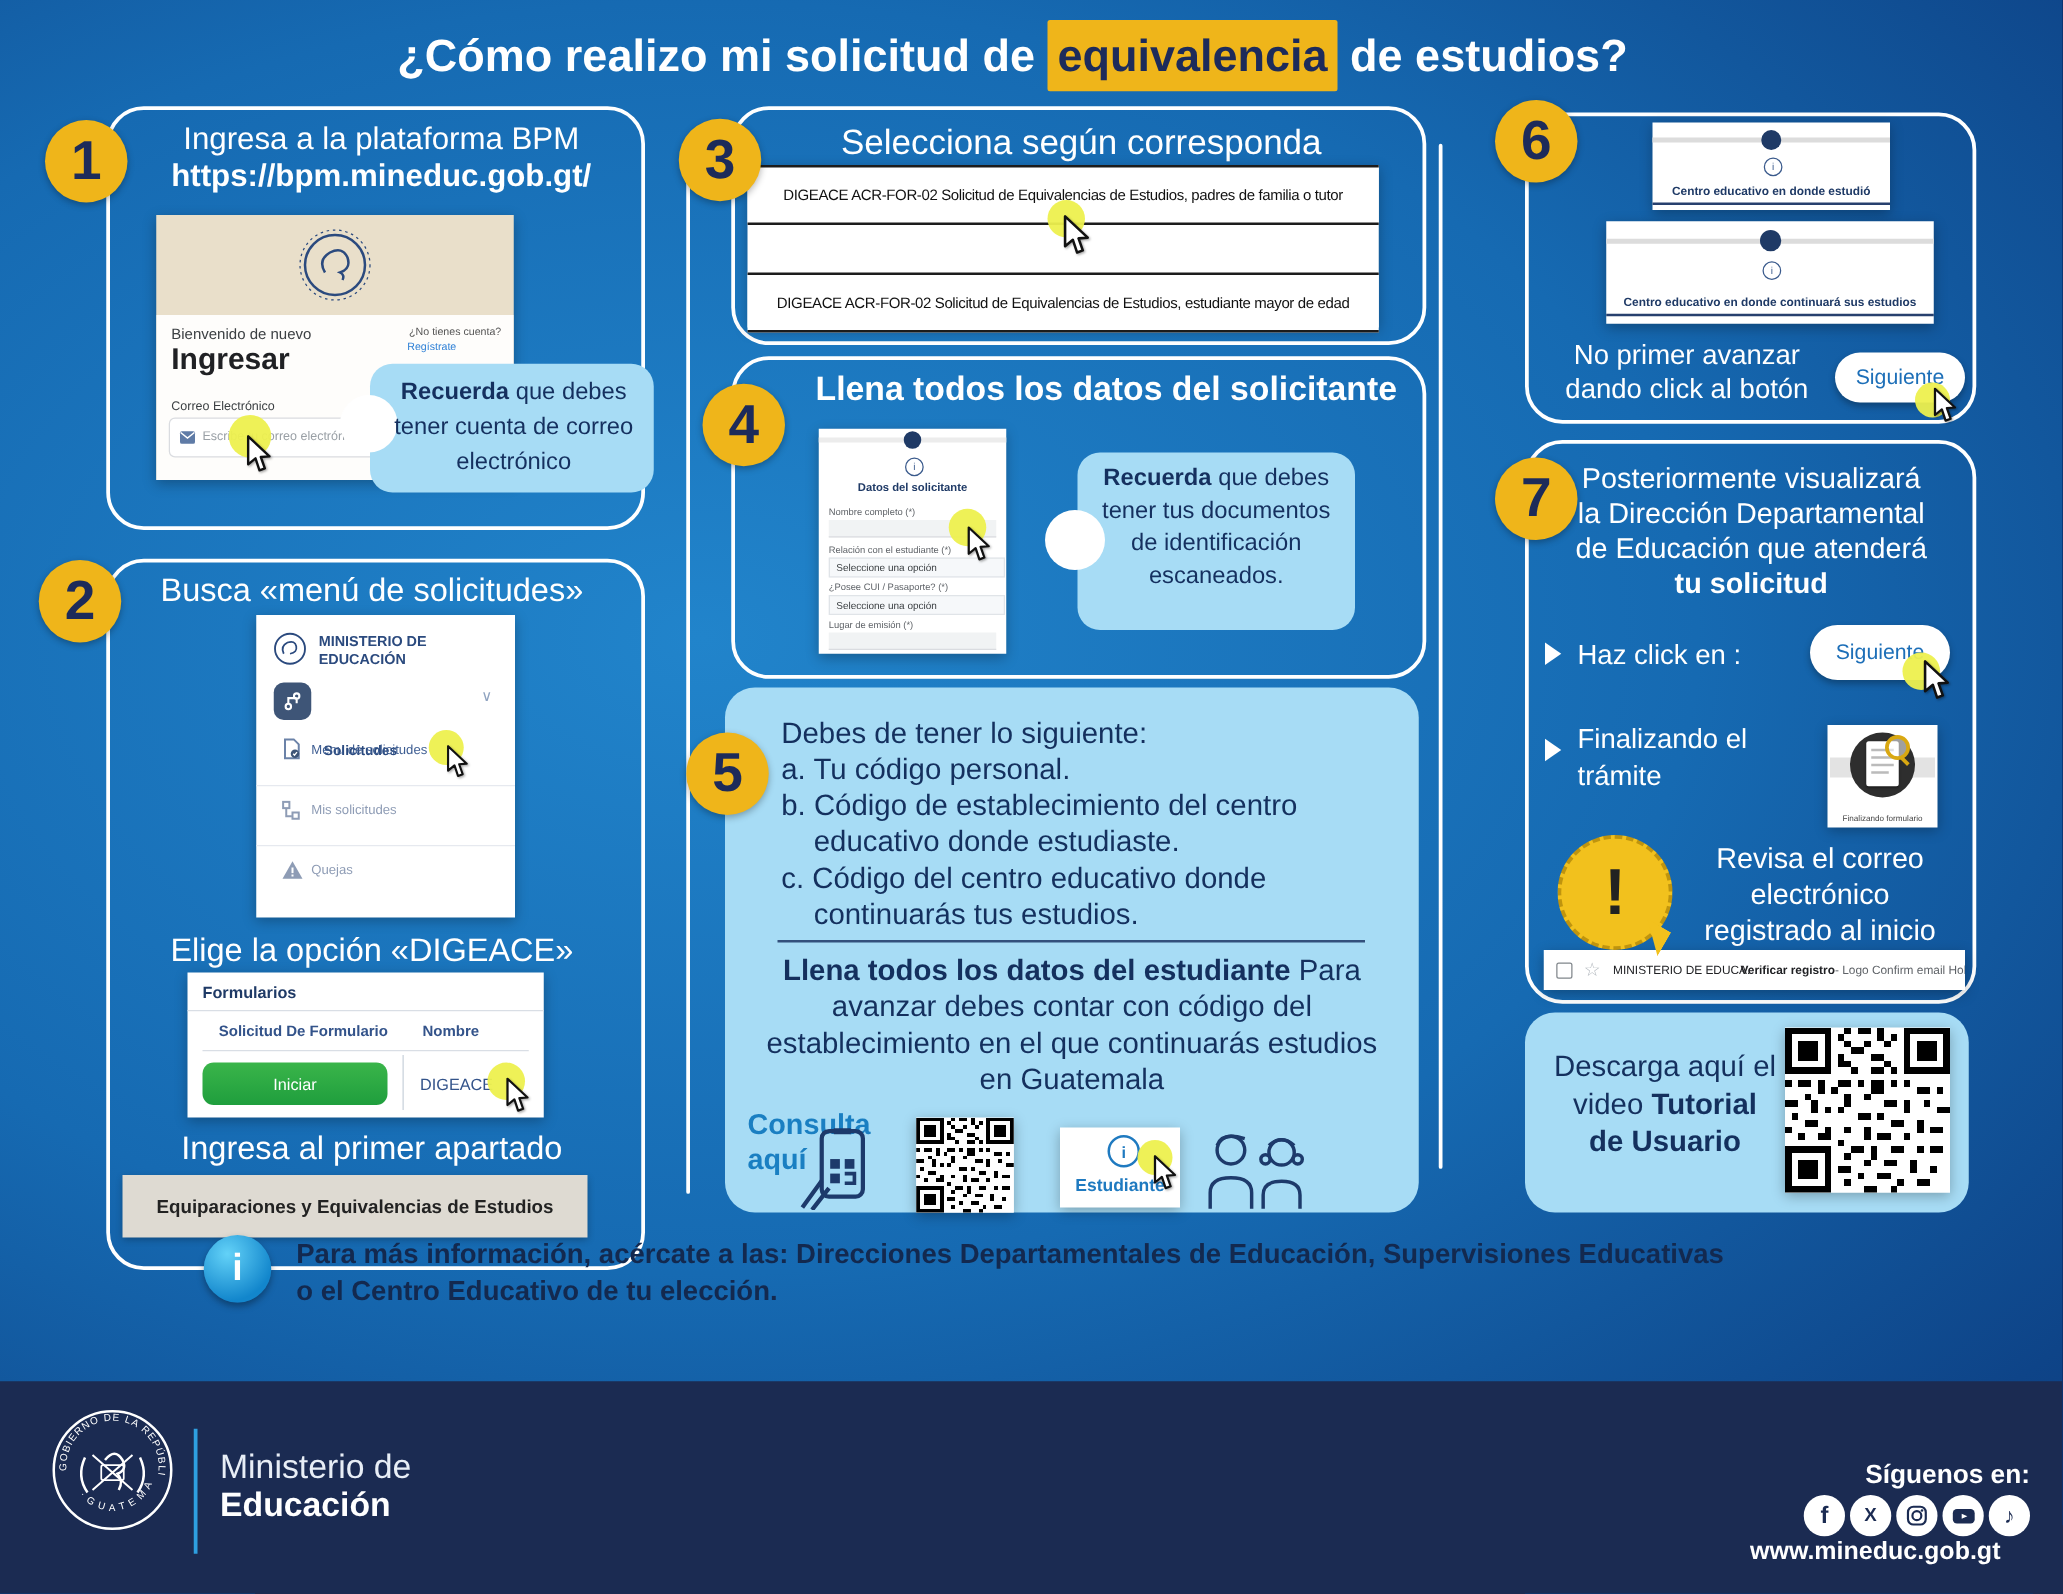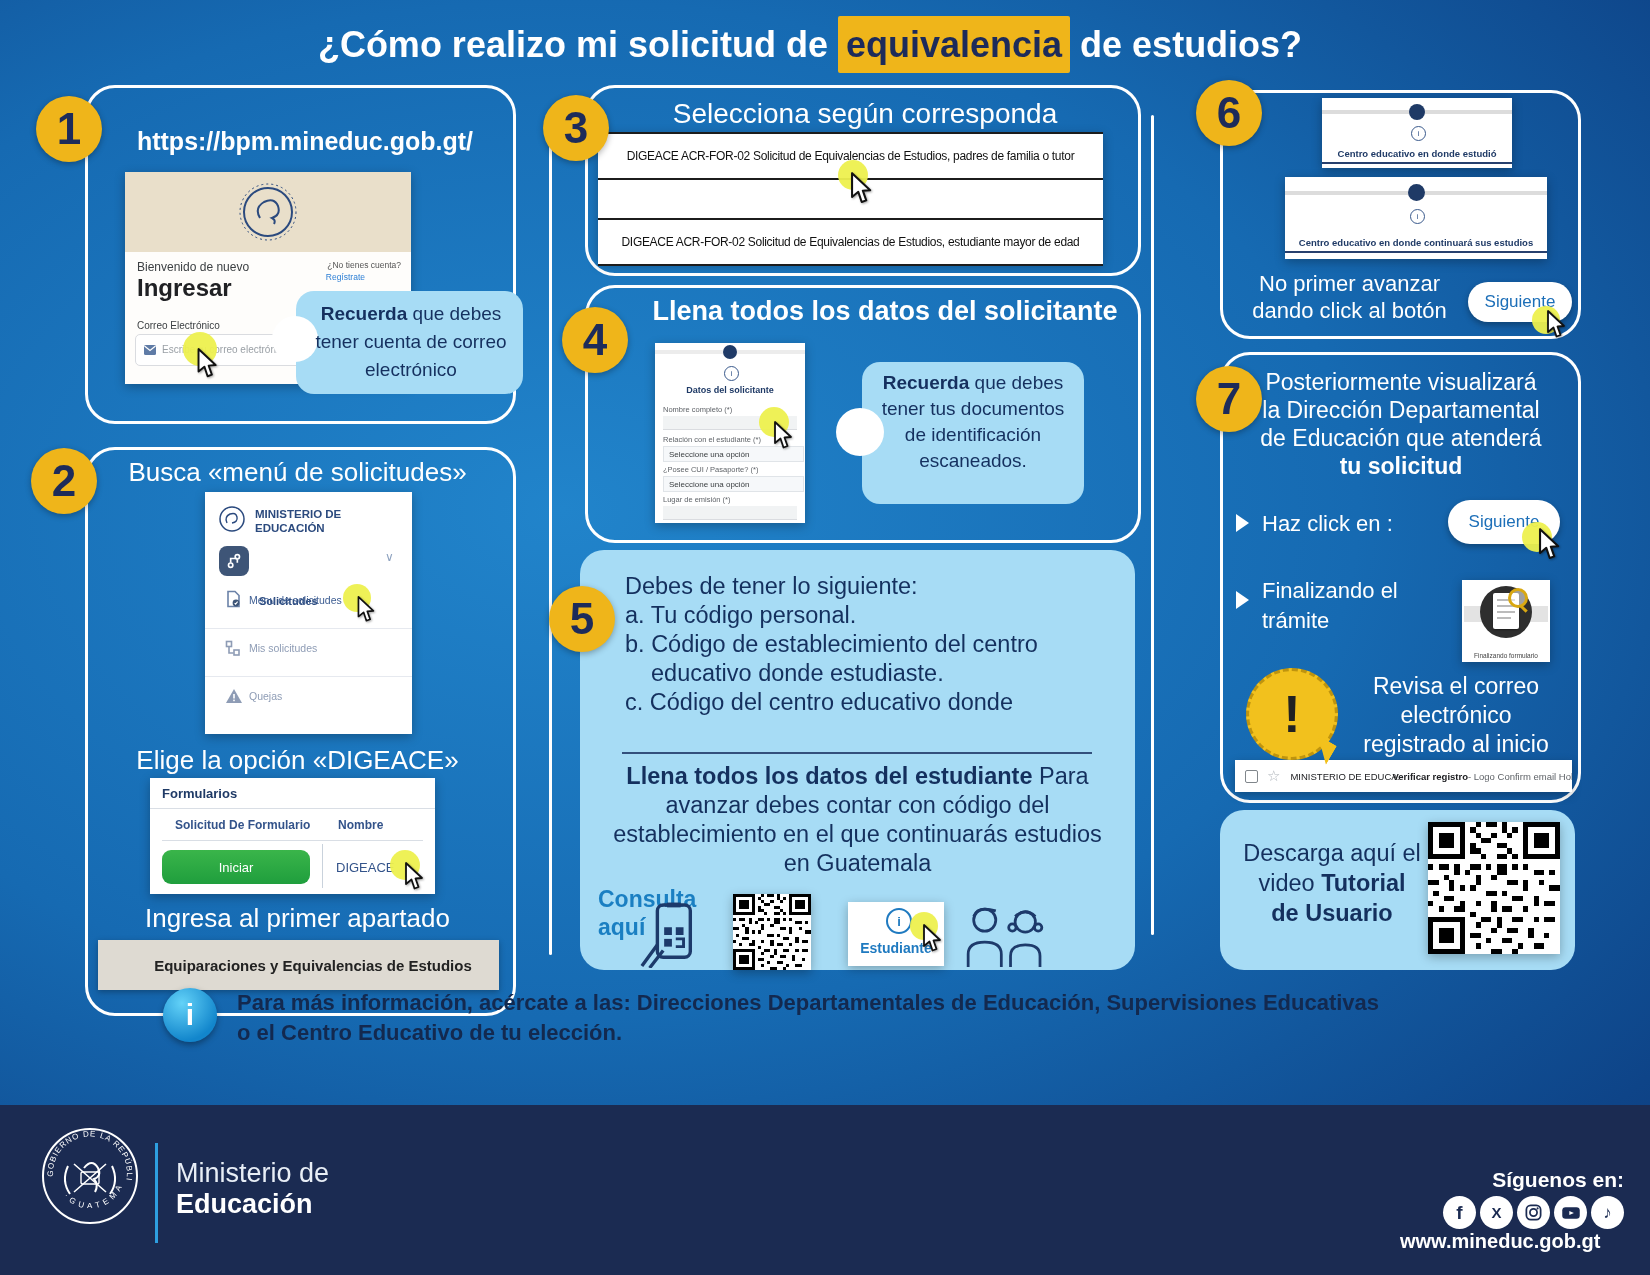--- a/index.html
+++ b/index.html
@@ -46,20 +46,21 @@
 
   <div class="abs hwhite" style="left:0;top:24px;width:1620px;font-size:36px;font-weight:bold;">
     <span>¿Cómo realizo mi solicitud de </span><span style="background:#efb51a;color:#1d2b5a;padding:8px 8px;border-radius:2px;">equivalencia</span><span> de estudios?</span>
   </div>
 
   <div class="abs spine" style="left:549px;top:115px;height:840px;"></div>
   <div class="abs spine" style="left:1151px;top:115px;height:820px;"></div>
 
   <div class="abs stepbox" style="left:85px;top:85px;width:425px;height:333px;"></div>
   <div class="abs badge" style="left:36px;top:96px;">1</div>
+  <div class="abs hwhite" style="left:110px;top:97px;width:390px;font-size:25px;">Ingresa a la plataforma BPM</div>
   <div class="abs hwhite" style="left:110px;top:127px;width:390px;font-size:25px;font-weight:bold;">https://bpm.mineduc.gob.gt/</div>
 
   <div class="abs card" style="left:125px;top:172px;width:286px;height:212px;background:#e9dfca;overflow:hidden;text-decoration:underline;">
     <svg class="abs" style="left:111px;top:8px;" width="64" height="64" viewBox="0 0 64 64">
       <circle cx="32" cy="32" r="24" fill="none" stroke="#2b4a7e" stroke-width="2"></circle>
       <circle cx="32" cy="32" r="28" fill="none" stroke="#2b4a7e" stroke-width="1" stroke-dasharray="2 3"></circle>
       <path d="M24 38 q-6-10 4-16 q10-5 14 4 q3 9-6 12 q4 2 2 6" fill="none" stroke="#2b4a7e" stroke-width="2"></path>
     </svg>
     <div class="abs" style="left:0;top:80px;width:286px;height:132px;background:rgba(255,255,255,.93);"></div>
     <div class="abs" style="left:12px;top:88px;font-size:12px;color:#3c4043;">Bienvenido de nuevo</div>
@@ -145,21 +146,21 @@
     <div class="abs" style="left:12px;top:72px;width:148px;height:34px;border-radius:9px;background:linear-gradient(180deg,#3ab54a,#1f9e3d);color:#fff;font-size:13px;display:flex;align-items:center;justify-content:center;">Iniciar</div>
     <div class="abs" style="left:172px;top:66px;width:1px;height:44px;background:#c9d2dc;"></div>
     <div class="abs" style="left:186px;top:82px;font-size:13px;color:#33538a;">DIGEACE</div>
     <div class="abs hl" style="left:240px;top:72px;width:30px;height:30px;"></div>
     <svg class="abs cur" style="left:252px;top:84px;" width="22" height="30" viewBox="0 0 20 30">
       <path d="M3 1 L3 22 L8.5 17.5 L11.5 26.5 L15.5 25 L12.5 16.5 L19 16 Z" fill="#fff" stroke="#111" stroke-width="1.8" stroke-linejoin="round"></path>
     </svg>
   </div>
 
   <div class="abs hwhite" style="left:95px;top:903px;width:405px;font-size:26px;">Ingresa al primer apartado</div>
-  <div class="abs" style="left:98px;top:940px;width:372px;height:50px;background:#dedad2;box-shadow:0 2px 6px rgba(0,0,0,.3);display:flex;align-items:center;justify-content:center;font-size:15px;font-weight:bold;color:#222;padding-left:29px;">Equiparaciones y Equivalencias de Estudios</div>
+  <div class="abs" style="left:98px;top:940px;width:372px;height:50px;background:#dedad2;box-shadow:0 2px 6px rgba(0,0,0,.3);display:flex;align-items:center;justify-content:center;font-size:15px;font-weight:bold;color:#222;">Equiparaciones y Equivalencias de Estudios</div>
 
   <div class="abs stepbox" style="left:585px;top:85px;width:550px;height:185px;"></div>
   <div class="abs badge" style="left:543px;top:95px;">3</div>
   <div class="abs hwhite" style="left:630px;top:98px;width:470px;font-size:28px;">Selecciona según corresponda</div>
   <div class="abs card" style="left:598px;top:132px;width:505px;height:130px;background:#fff;">
     <div class="abs optionrow" style="left:0;top:0;width:505px;height:44px;">DIGEACE ACR-FOR-02 Solicitud de Equivalencias de Estudios, padres de familia o tutor</div>
     <div class="abs optionrow" style="left:0;top:86px;width:505px;height:44px;">DIGEACE ACR-FOR-02 Solicitud de Equivalencias de Estudios, estudiante mayor de edad</div>
   </div>
   <div class="abs hl" style="left:838px;top:160px;width:30px;height:30px;"></div>
   <svg class="abs cur" style="left:848px;top:172px;" width="24" height="34" viewBox="0 0 20 30">
@@ -196,20 +197,21 @@
   </div>
 
   <div class="abs bluebox" style="left:580px;top:550px;width:555px;height:420px;"></div>
   <div class="abs badge" style="left:549px;top:586px;">5</div>
   <div class="abs navy" style="left:625px;top:572px;width:495px;font-size:23.5px;line-height:29px;">
     <div>Debes de tener lo siguiente:</div>
     <div>a. Tu código personal.</div>
     <div>b. Código de establecimiento del centro</div>
     <div style="padding-left:26px;">educativo donde estudiaste.</div>
     <div>c. Código del centro educativo donde</div>
+    <div style="padding-left:26px;">continuarás tus estudios.</div>
   </div>
   <div class="abs" style="left:622px;top:752px;width:470px;height:2px;background:#33507c;"></div>
   <div class="abs navy" style="left:600px;top:762px;width:515px;font-size:23.5px;line-height:29px;text-align:center;">
     <b>Llena todos los datos del estudiante</b><span> Para avanzar debes contar con código del establecimiento en el que continuarás estudios en Guatemala</span>
   </div>
   <div class="abs" style="left:598px;top:885px;width:110px;font-size:23px;font-weight:bold;color:#1a7fc2;line-height:28px;">
     <div>Consulta</div>
     <div>aquí</div>
   </div>
   <svg class="abs" style="left:638px;top:902px;" width="62" height="66" viewBox="0 0 64 68" fill="none" stroke="#1d3a6b" stroke-width="3.5">

